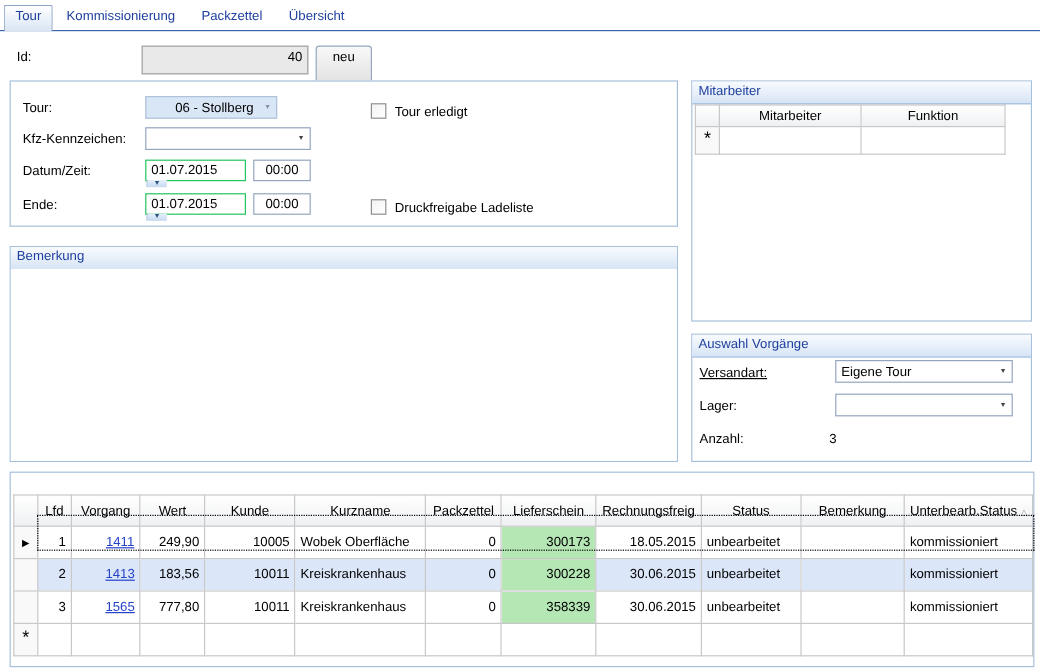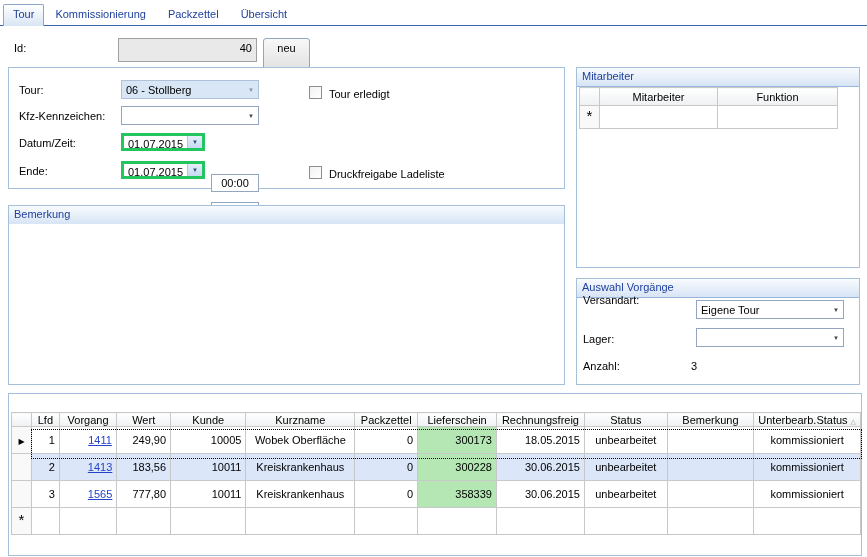--- a/index.html
+++ b/index.html
@@ -20,45 +20,45 @@
   .field{background:#e9e9e9;border:1px solid #a0a0a0;text-align:right;
          line-height:18px;padding:0 4px;}
   .btn{background:linear-gradient(#f8f8f8,#e2e2e2);border:1px solid #93a5bf;
        border-radius:3px;text-align:center;line-height:18px;cursor:default;}
   .gbox{border:1px solid #a6c0dc;background:#fff;}
   .combo{display:flex;align-items:center;border:1px solid #93a5bf;background:#fff;}
   .combo .ctext{flex:1;padding:0 4px;white-space:nowrap;overflow:hidden;}
   .combo .carrow{width:14px;text-align:center;font-size:6px;color:#444;}
   .combo.readonly{background:#d9e6f6;border-color:#aec2da;}
   .combo.readonly .carrow{color:#8294ac;}
-  .datepick{display:flex;align-items:stretch;border:3px solid #22c55e;background:#fff;}
+  .datepick{display:flex;align-items:stretch;border:1px solid #22c55e;background:#fff;flex-direction:column;}
   .datepick .dtext{flex:1;padding:0 4px;line-height:16px;white-space:nowrap;}
   .datepick .dbtn{width:16px;background:linear-gradient(#e6effa,#c6daf2);
        border-left:1px solid #b2c6e0;display:flex;align-items:center;justify-content:center;
        font-size:6px;color:#29527e;}
-  .timebox{border:1px solid #93a5bf;background:#fff;text-align:center;line-height:16px;margin-top:41px;}
+  .timebox{border:1px solid #93a5bf;background:#fff;text-align:center;line-height:16px;}
   .chk{position:absolute;width:13px;height:13px;border:1px solid #8e8e8e;
        background:linear-gradient(135deg,#f2f2f2,#ffffff);box-sizing:border-box;}
 
   
   .panel{position:absolute;border:1px solid #a6c0dc;background:#fff;box-sizing:border-box;}
   .phead{height:18px;background:linear-gradient(#f8fbfe,#d7e4f5);
          border-bottom:1px solid #99b7dc;color:#1e3f9e;line-height:17px;padding-left:5px;}
 
   
   .grid{border-collapse:collapse;table-layout:fixed;font-size:11px;}
   .grid th,.grid td{border:1px solid #c8c8c8;padding:0 4px;font-weight:normal;
          overflow:hidden;white-space:nowrap;box-sizing:border-box;}
   .grid th{background:linear-gradient(#ffffff,#eef0f2);text-align:center;}
   .rowhdr{background:#f9f9f9;text-align:center;padding:0 2px;}
-  .hdr-row{height:14px;margin-top:48px;}
+  .hdr-row{height:26px;margin-top:48px;}
   .data-row{height:27px;}
   .newrow-glyph{font-size:15px;line-height:10px;}
   .cur-glyph{font-size:8px;}
-  .c-r{text-align:right}.c-c{text-align:center}.c-l{text-align:center}
+  .c-r{text-align:right}.c-c{text-align:center}.c-l{text-align:left}
   .altrow td{background:#dbe6f8;}
   .altrow td.rowhdr{background:#f9f9f9;}
   td.green{background:#b4e7b4 !important;}
   .link{color:#2543c9;text-decoration:underline;cursor:pointer;margin-left:24px;}
   .sort-icon{font-size:7px;color:#999;margin-left:3px;}
   .focus-outline{position:absolute;border:1px dotted #000;pointer-events:none;}
   .gridwrap{position:absolute;}
 </style>
 </head>
 <body>
@@ -71,21 +71,21 @@
     <div class="tab">Packzettel</div>
     <div class="tab">Übersicht</div>
   </div>
 
   <div class="lbl" style="left:14px;top:41px;">Id:</div>
   <div class="abs field" style="left:118px;top:38px;width:139px;height:24px;">40</div>
   <div class="abs btn" style="left:263px;top:38px;width:47px;height:32px;">neu</div>
 
   <div class="abs gbox" style="left:8px;top:67px;width:557px;height:122px;">
     <div class="lbl" style="left:10px;top:15px;">Tour:</div>
-    <div class="abs combo readonly" style="left:112px;top:12px;width:138px;height:19px;">
+    <div class="abs combo readonly" style="left:112px;top:12px;width:110px;height:19px;padding-left:20px;">
       <span class="ctext">06 - Stollberg</span>
       <span class="carrow">▼</span>
     </div>
 
     <div class="lbl" style="left:10px;top:41px;">Kfz-Kennzeichen:</div>
     <div class="abs combo" style="left:112px;top:38px;width:138px;height:19px;">
       <span class="ctext"></span>
       <span class="carrow">▼</span>
     </div>
 
@@ -139,21 +139,21 @@
           <td style="background:#fff;"></td>
           <td style="background:#fff;"></td>
         </tr>
       </tbody>
         </table>
     </div>
   </div>
 
   <div class="panel" style="left:576px;top:278px;width:284px;height:107px;">
     <div class="phead">Auswahl Vorgänge</div>
-    <div class="lbl" style="left:6px;top:14px;">Versandart:</div>
+    <div class="lbl" style="left:6px;top:25px;text-decoration:underline;">Versandart:</div>
     <div class="abs combo" style="left:119px;top:21px;width:148px;height:19px;">
       <span class="ctext">Eigene Tour</span>
       <span class="carrow">▼</span>
     </div>
     <div class="lbl" style="left:6px;top:53px;">Lager:</div>
     <div class="abs combo" style="left:119px;top:49px;width:148px;height:19px;">
       <span class="ctext"></span>
       <span class="carrow">▼</span>
     </div>
     <div class="lbl" style="left:6px;top:80px;">Anzahl:</div>

